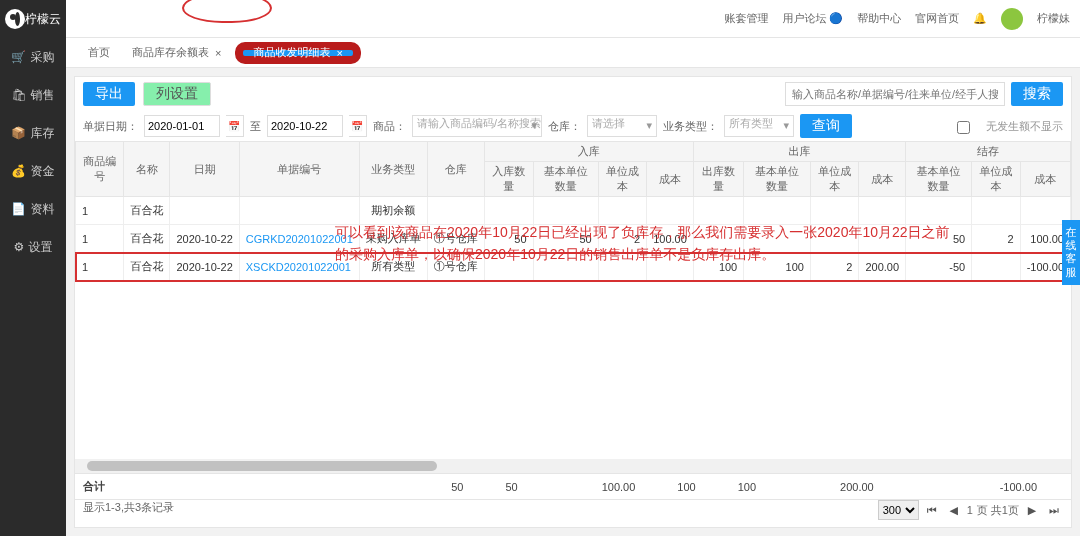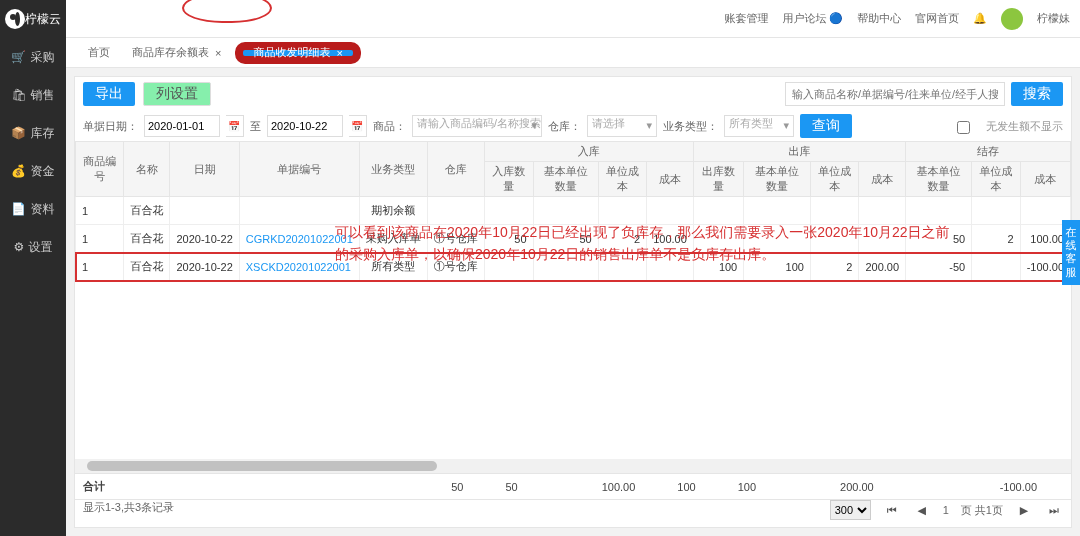--- a/index.html
+++ b/index.html
@@ -58,21 +58,21 @@
     
     .anno{position:absolute;left:260px;top:80px;width:620px;color:#d63031;font-size:14px;line-height:1.6;font-weight:400}
     .anno-circle{position:absolute;left:182px;top:-7px;width:90px;height:30px;border:2px solid #d63031;border-radius:50%/56%;pointer-events:none}
     
     .sum{height:26px;border-top:1px solid #e5e5e5;display:flex;align-items:center;font-size:11px;color:#444;background:#fff}
     .sum div{padding:0 8px}
     .sum .sl{width:100px;font-weight:bold}
     .sum .v{flex:1;text-align:right;padding-right:34px}
     .pager{height:28px;border-top:1px solid #e5e5e5;display:flex;align-items:flex-start;padding:0 8px;font-size:11px;color:#666}
     .pager .info{white-space:nowrap}
-    .pager .right{margin-left:auto;display:flex;align-items:center;gap:12px}
+    .pager .right{margin-left:auto;display:flex;align-items:center;gap:4px}
     .pager select{height:20px;border:1px solid #ccc;font-size:11px}
     .pager .pbtn{width:18px;height:18px;display:flex;align-items:center;justify-content:center;cursor:pointer;color:#555}
     .scrollbar{height:14px;background:#f1f1f1;position:relative}
     .scrollbar .thumb{position:absolute;left:12px;top:2px;width:350px;height:10px;background:#c1c1c1;border-radius:5px}
     
     .help-float{position:absolute;right:0;top:220px;width:18px;background:#1b97f3;color:#fff;font-size:11px;padding:6px 3px;text-align:center;line-height:1.2;cursor:pointer}
   </style>
 </head>
 <body>
 

